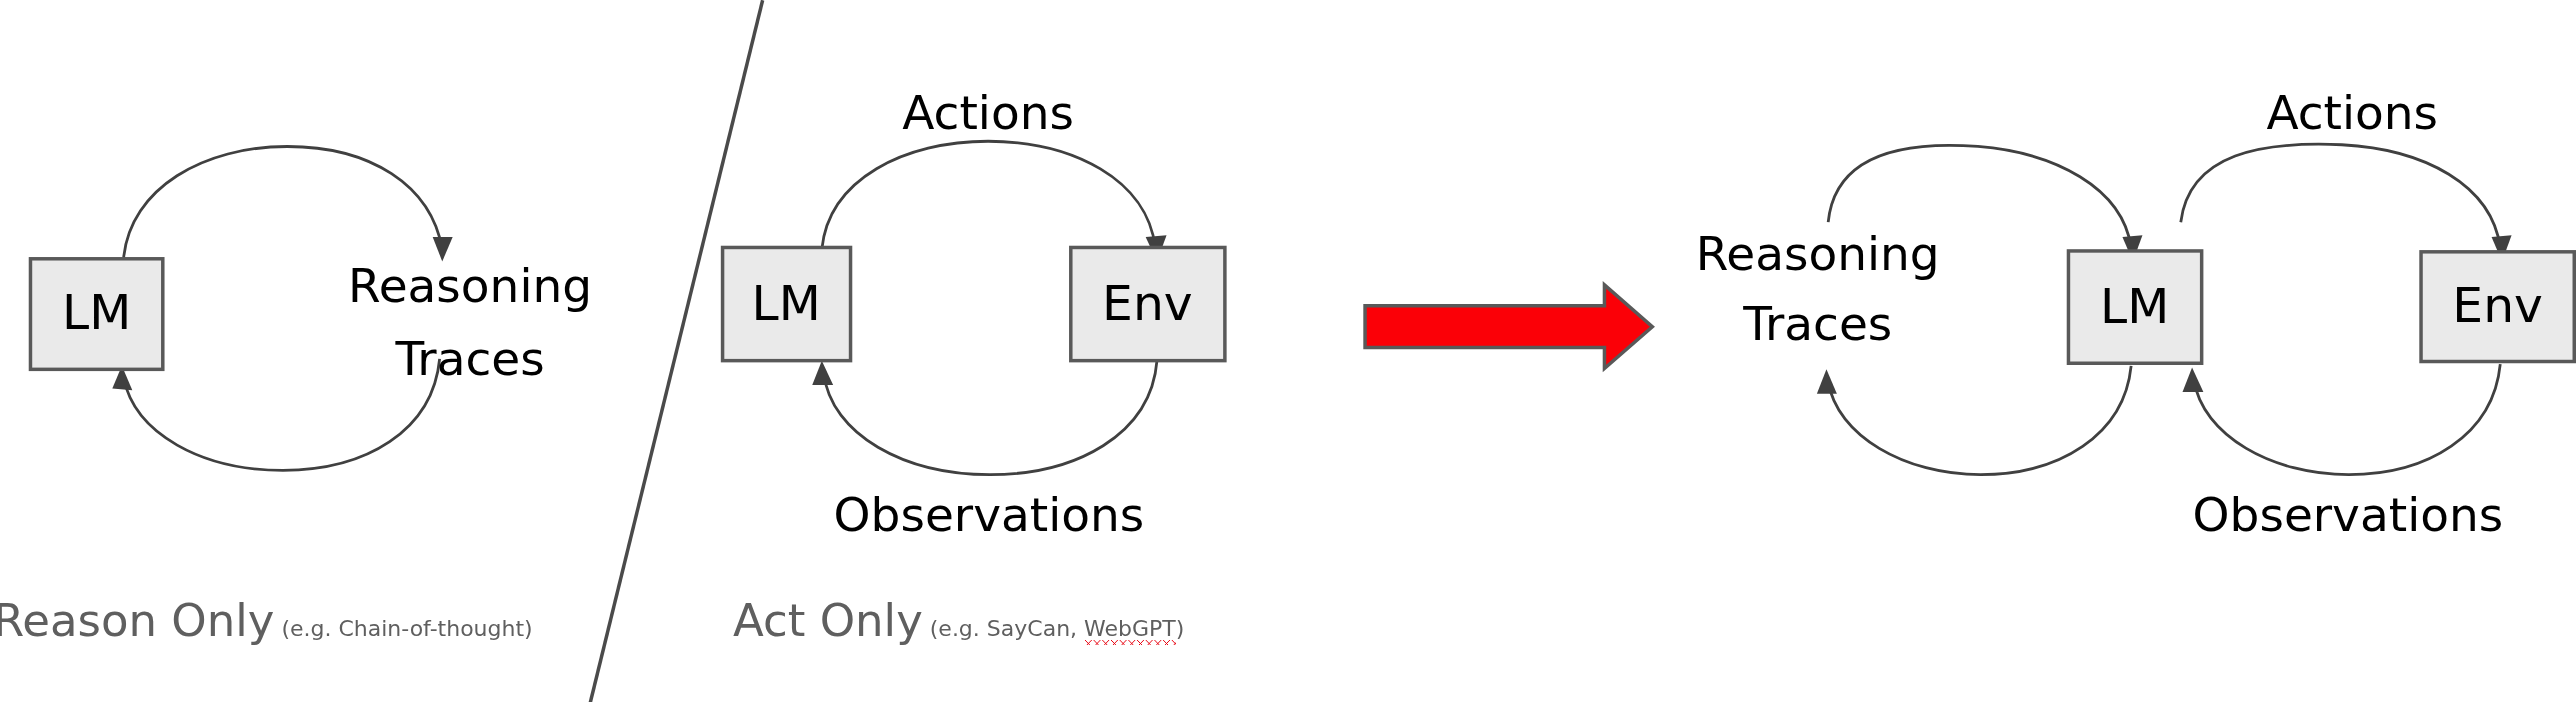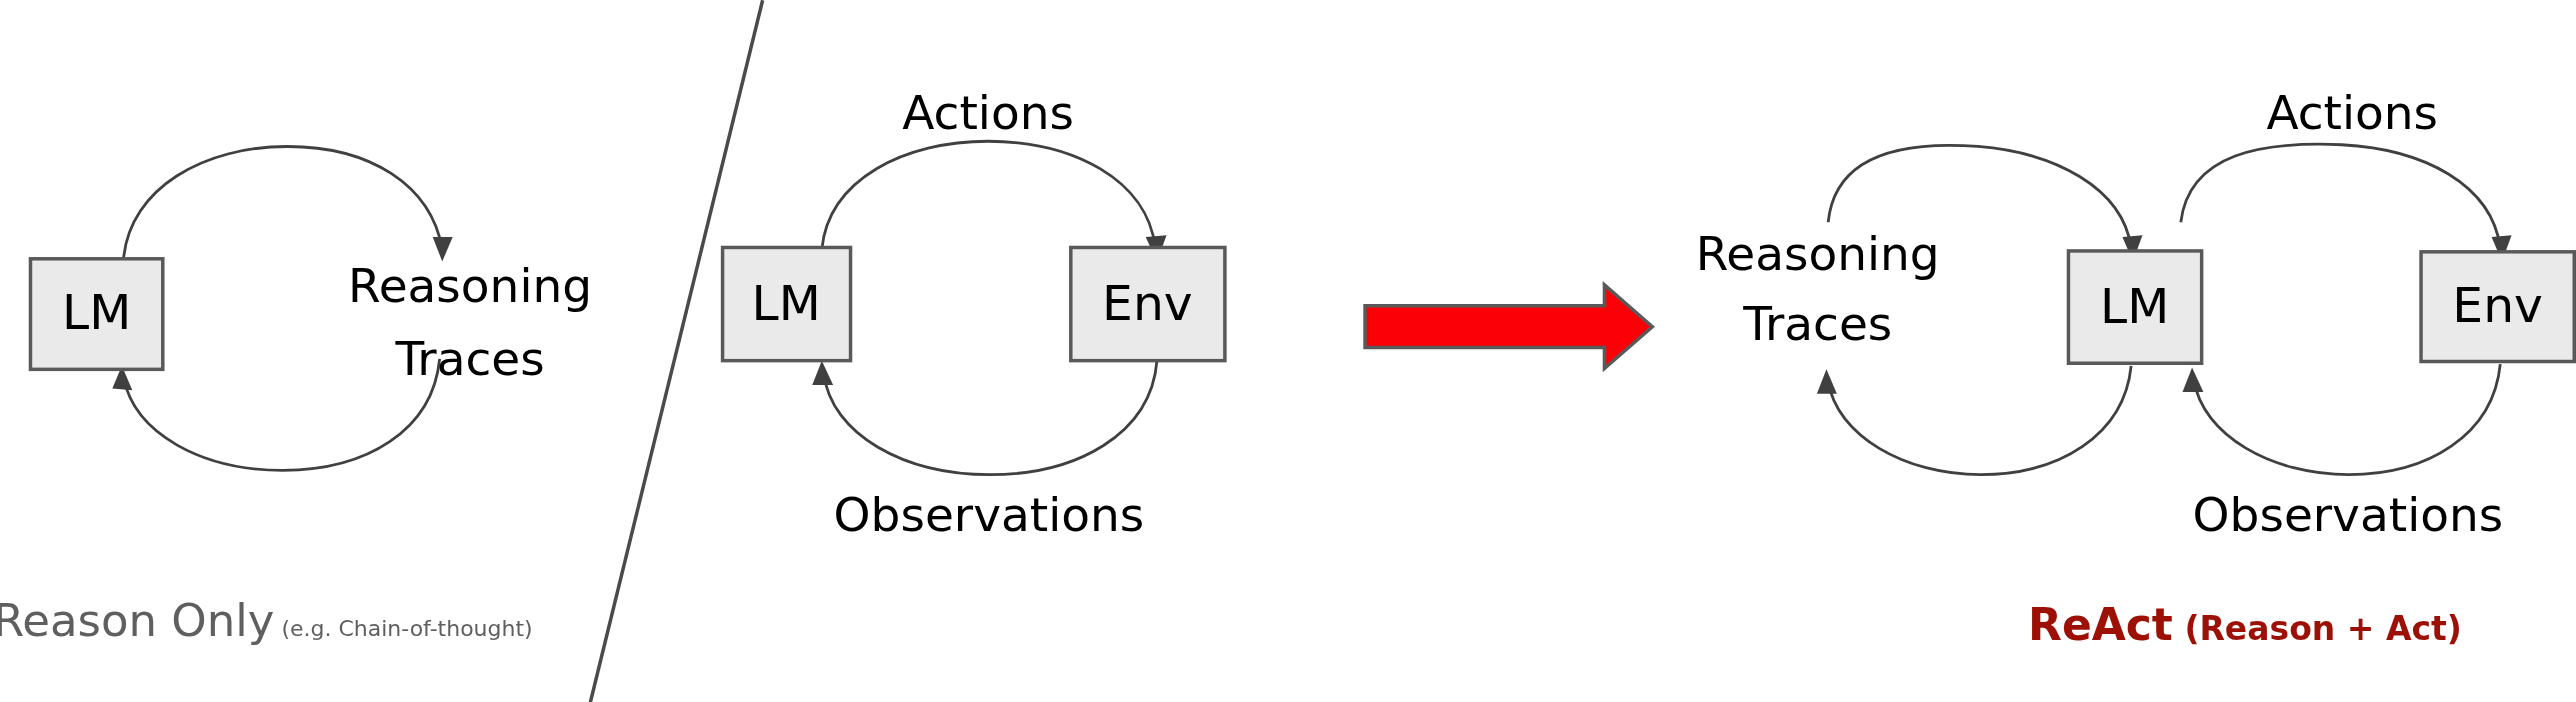--- a/index.html
+++ b/index.html
@@ -169,19 +169,19 @@
       <text class="flow-label" x="2088" y="390">Traces</text>
       <text class="flow-label" x="2702" y="148">Actions</text>
       <text class="flow-label" x="2697" y="610">Observations</text>
     </g>
   </svg>
 
   <div class="caption" style="left:-7px; top:594px;">
     <span class="caption-main">Reason Only</span><span class="caption-sub"> (e.g. Chain-of-thought)</span>
   </div>
 
+  <div class="caption" style="left:733px; top:594px;">
+    <span class="caption-main">Act Only</span><span class="caption-sub"> (e.g. SayCan, </span><span class="caption-sub spellcheck">WebGPT</span><span class="caption-sub">)</span>
+  </div>
 
-  <div class="caption react" style="left:2028px; top:599px;">
-    <span class="caption-main">ReAct</span><span class="caption-sub"> (Reason + Act)</span>
-  </div>
 
 </div>
 
 
 </body></html>

